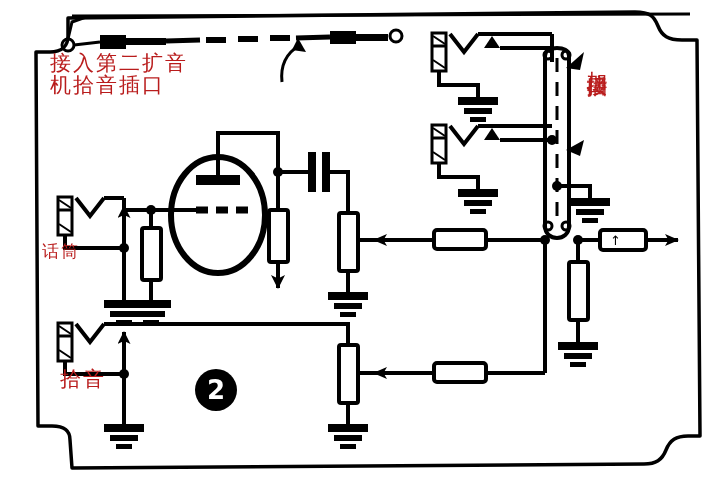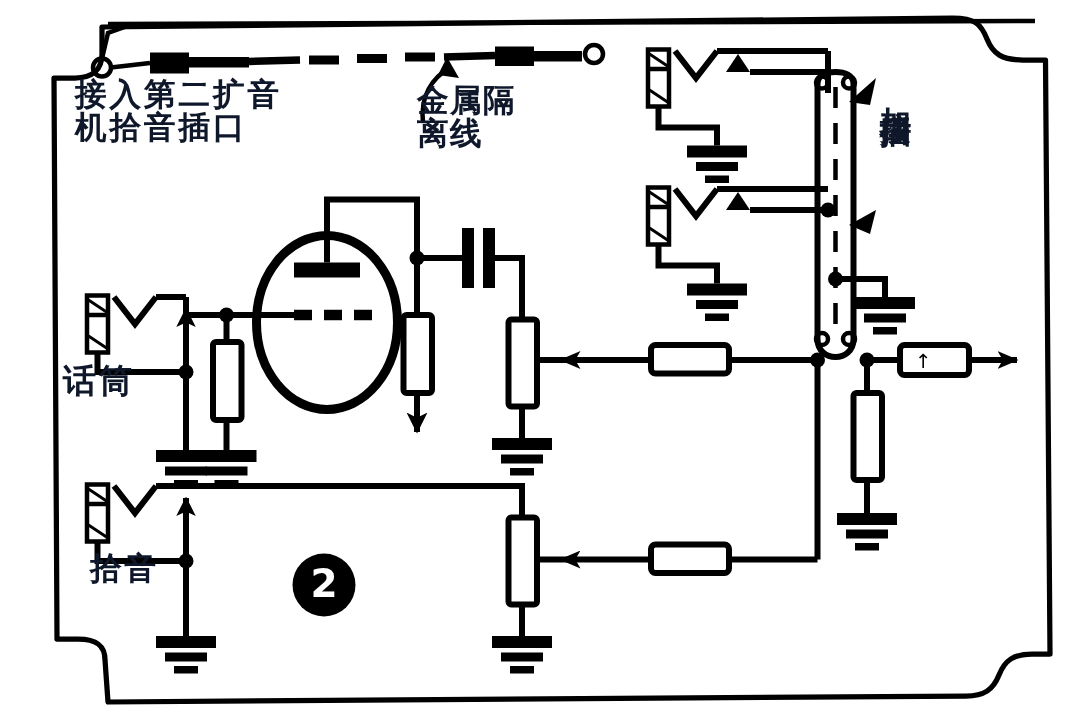--- a/index.html
+++ b/index.html
@@ -17,43 +17,43 @@
     background: #ffffff;
     overflow: hidden;
   }
   #page svg {
     position: absolute;
     left: 0;
     top: 0;
   }
   .lbl {
     position: absolute;
-    color: #0f172a;
-    font-weight: bold;
+    color: #b91c1c;
+    font-weight: normal;
     font-family: "DejaVu Sans", sans-serif;
     line-height: 1.05;
     letter-spacing: 1px;
     white-space: pre;
   }
   #lbl-amp-input {
     left: 50px;
     top: 52px;
     font-size: 21px;
     letter-spacing: 2px;
   }
   #lbl-shield {
     left: 278px;
     top: 56px;
     font-size: 21px;
     letter-spacing: 1px;
   }
   #lbl-mic {
     left: 42px;
     top: 243px;
-    font-size: 22px;
+    font-size: 17px;
     letter-spacing: 2px;
   }
   #lbl-pickup {
     left: 40px;
     top: 368px;
     font-size: 21px;
     letter-spacing: 2px;
     margin-left: 20px;
   }
   #lbl-addjack {
@@ -367,22 +367,20 @@
       <rect x="340" y="444" width="16" height="5" fill="#000"></rect>
     </g>
 
     <circle cx="545" cy="240" r="5" fill="#000"></circle>
 
   </svg>
 
   <div class="lbl" id="lbl-amp-input">接入第二扩音
 机拾音插口</div>
 
-  <div class="lbl" id="lbl-shield">金属隔
-离线</div>
 
   <div class="lbl" id="lbl-mic">话筒</div>
 
   <div class="lbl" id="lbl-pickup">拾音</div>
 
   <div class="lbl" id="lbl-addjack">加接插口</div>
 
   <div id="fig-num">2</div>
 
 </div>

